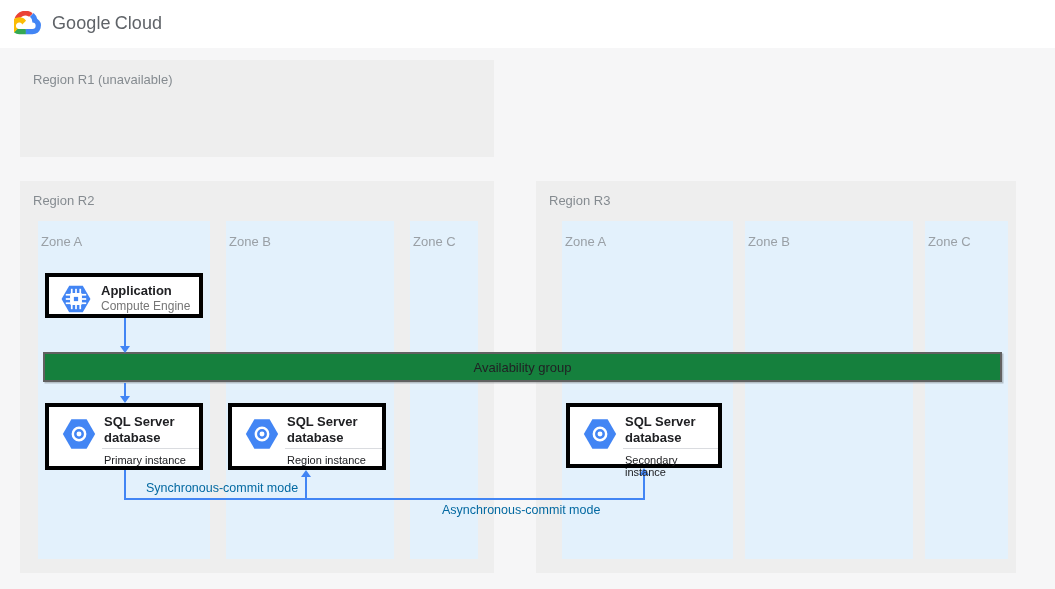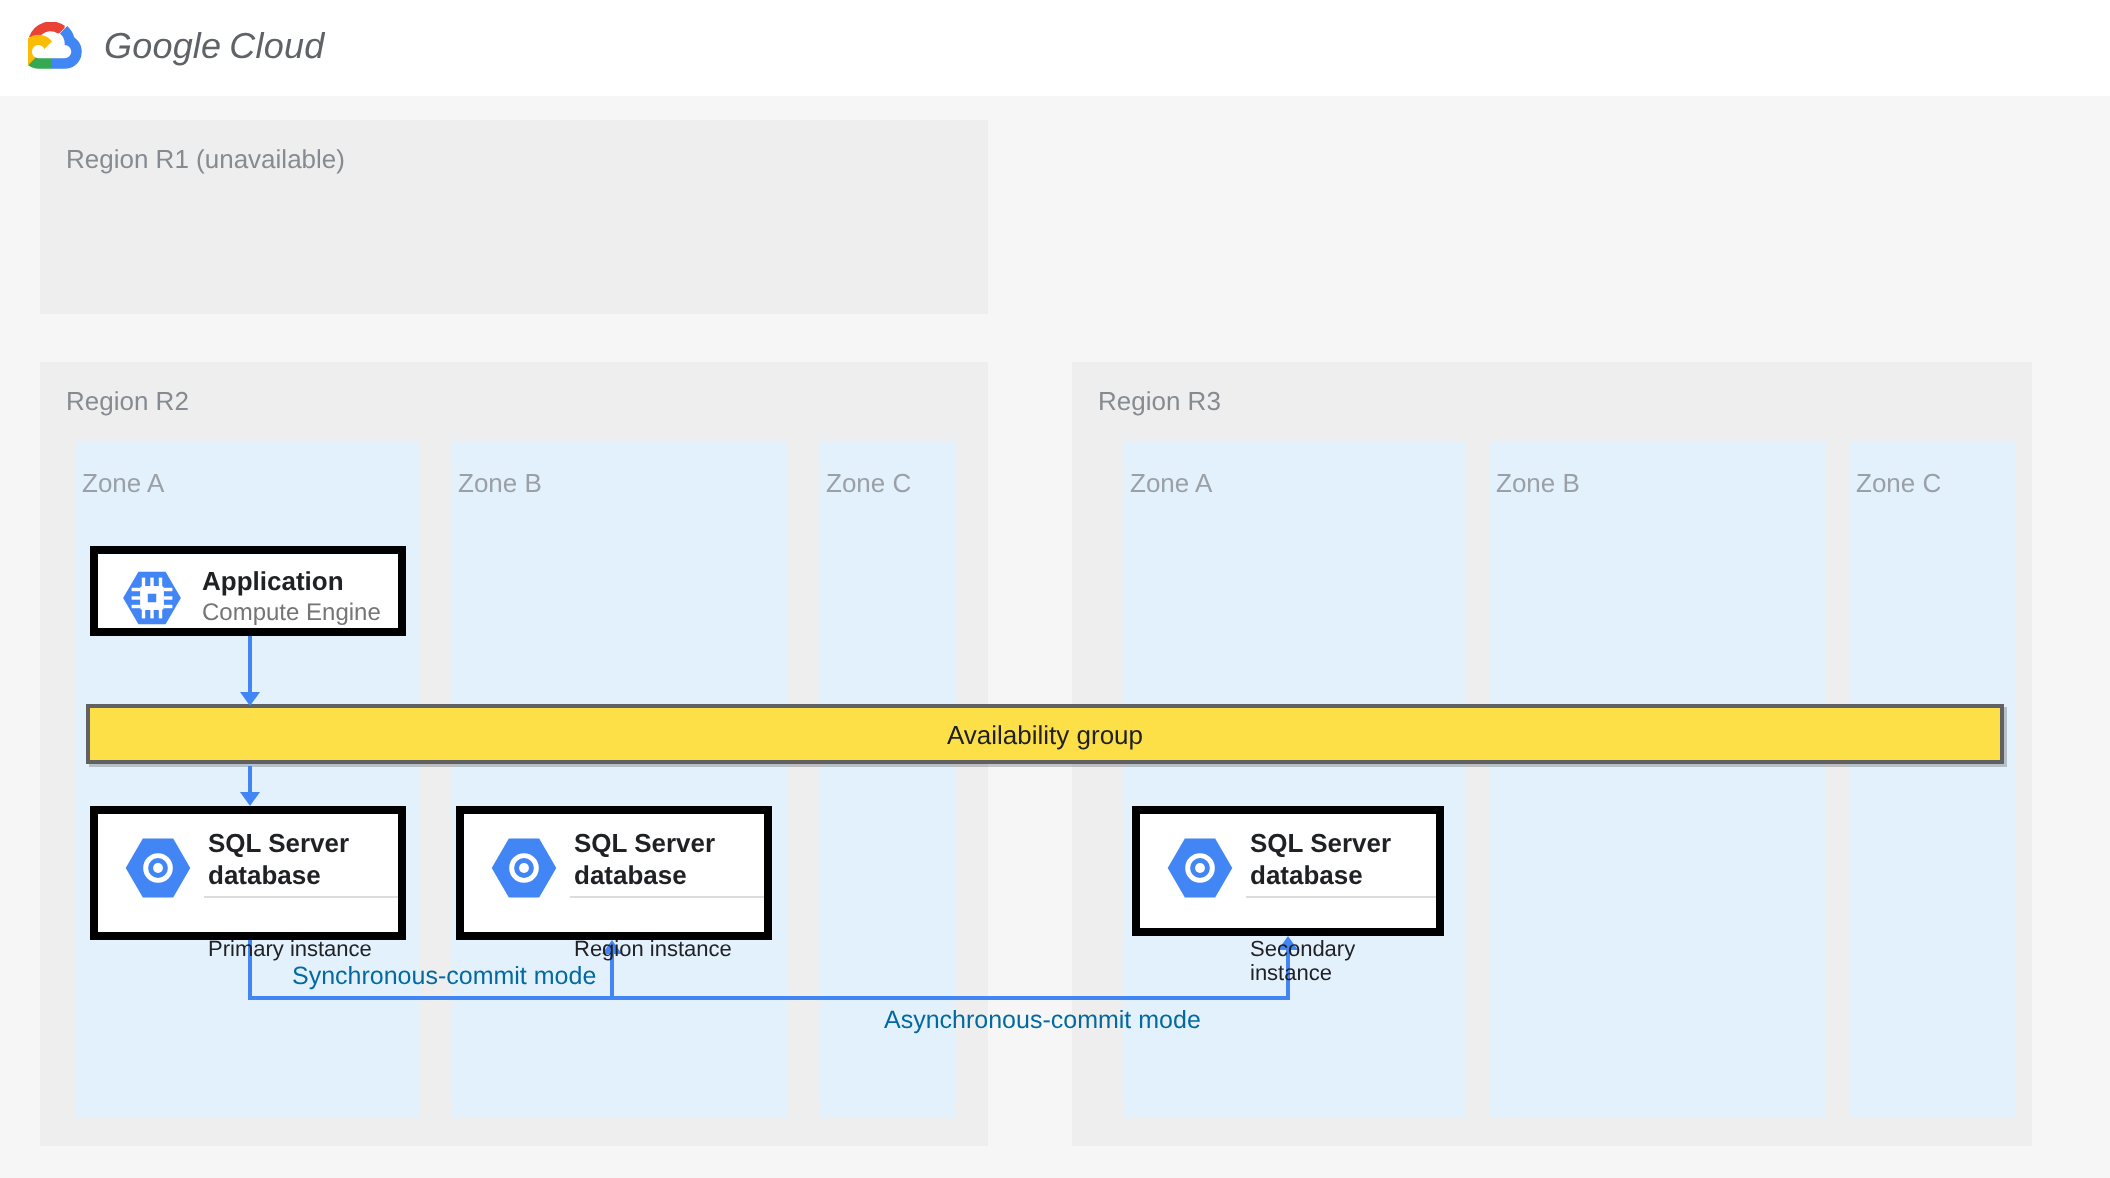--- a/index.html
+++ b/index.html
@@ -1,18 +1,18 @@
 <!DOCTYPE html>
 <html><head>
 <meta charset="utf-8">
 <style>
   html,body { margin:0; padding:0; }
   body { font-family:"Liberation Sans","DejaVu Sans",sans-serif; }
   .page { position:relative; width:1055px; height:589px; background:#f6f6f7; overflow:hidden; }
-  .header { position:absolute; left:0; top:0; width:100%; height:48px; background:#ffffff;font-style:italic; }
+  .header { position:absolute; left:0; top:0; width:100%; height:48px; background:#ffffff; }
   .logo { position:absolute; left:14px; top:11px; display:flex; align-items:center; gap:9px; }
   .logo svg { display:block; }
   .brand { font-size:18px; color:#5f6368; letter-spacing:0.1px; }
   .brand .b1 { font-weight:500; }
   .brand .b2 { font-weight:400; margin-left:4px; }
 
   .canvas { position:absolute; left:0; top:0; width:1055px; height:526px; }
 
   .region { position:absolute; background:#eeeeee; }
   .region-label { position:absolute; left:13px; top:12px; font-size:13px; color:#858b90; }
@@ -27,29 +27,29 @@
   #zone-r2-c { left:410px; width:68px;  }
   #zone-r3-a { left:562px; width:171px; }
   #zone-r3-b { left:745px; width:168px; }
   #zone-r3-c { left:925px; width:83px;  }
 
   .card { position:absolute; background:#ffffff; border:4px solid #000000; box-sizing:border-box; }
   .hex { position:absolute; }
   .card-title { position:absolute; left:55px; top:7px; font-size:13px; line-height:16px; font-weight:700; color:#202124; width:98px; }
   .card-sub { position:absolute; left:52px; top:22px; font-size:12px; color:#757575; }
   .divider { position:absolute; left:53px; right:0px; top:41px; border-top:1px solid #dadce0; }
-  .card-role { position:absolute; left:55px; top:47px; font-size:11px; font-weight:500; color:#202124;margin-top:15px; }
+  .card-role { position:absolute; left:55px; top:47px; font-size:11px; font-weight:500; color:#202124; }
 
   #card-app { left:45px; top:273px; width:158px; height:45px; }
   #card-app .card-title { left:52px; top:6px; width:104px; }
   #card-primary   { left:45px;  top:403px; width:158px; height:67px; }
   #card-standby   { left:228px; top:403px; width:158px; height:67px; }
   #card-secondary { left:566px; top:403px; width:156px; height:65px; }
 
-  .avail-bar { position:absolute; left:43px; top:352px; width:959px; height:30px; background:#fde047;
+  .avail-bar { position:absolute; left:43px; top:352px; width:959px; height:30px; background:#15803d;
                border:2px solid #616161; box-sizing:border-box; box-shadow:1.5px 1.5px 0 rgba(95,99,104,.35);
                display:flex; align-items:center; justify-content:center; }
   .avail-bar span { font-size:13px; color:#202124; }
 
   .vline { position:absolute; width:2px; background:#4285f4; }
   .hline { position:absolute; height:2px; background:#4285f4; }
   .arr-down { position:absolute; width:0; height:0; border-left:5px solid transparent; border-right:5px solid transparent; border-top:7px solid #4285f4; }
   .arr-up   { position:absolute; width:0; height:0; border-left:5px solid transparent; border-right:5px solid transparent; border-bottom:7px solid #4285f4; }
 
   .flow-label { position:absolute; font-size:12.5px; color:#0369a1; white-space:nowrap; }

